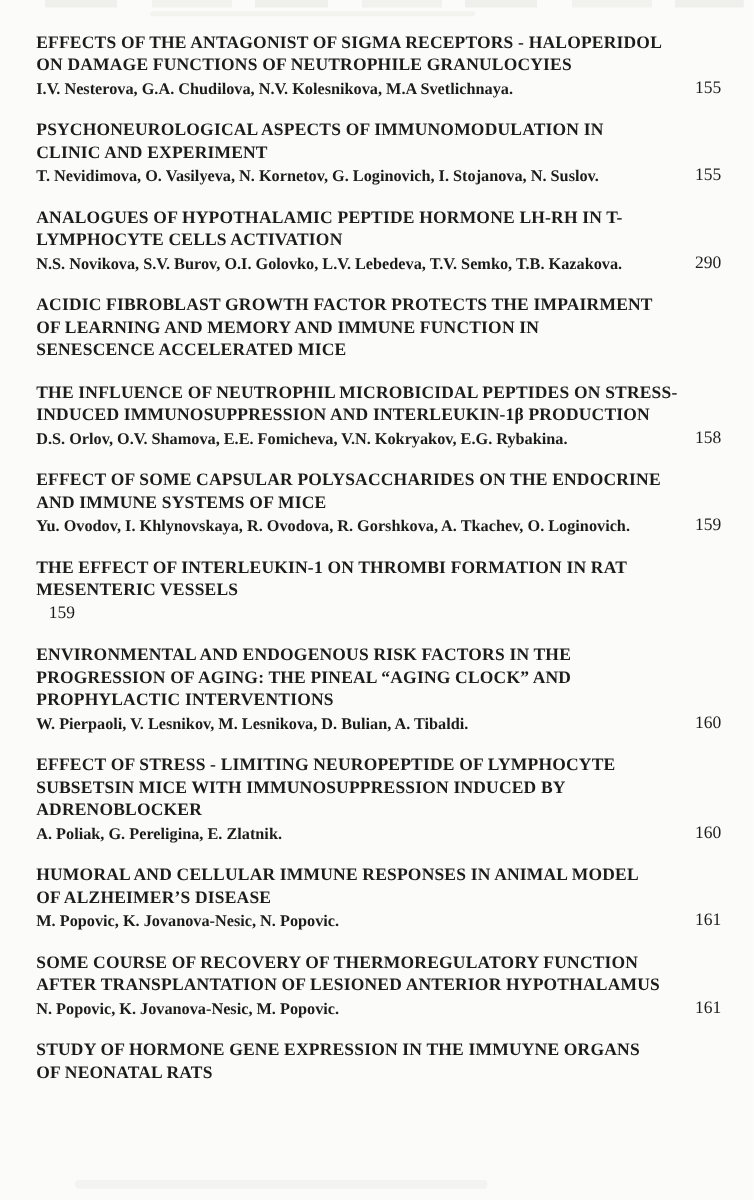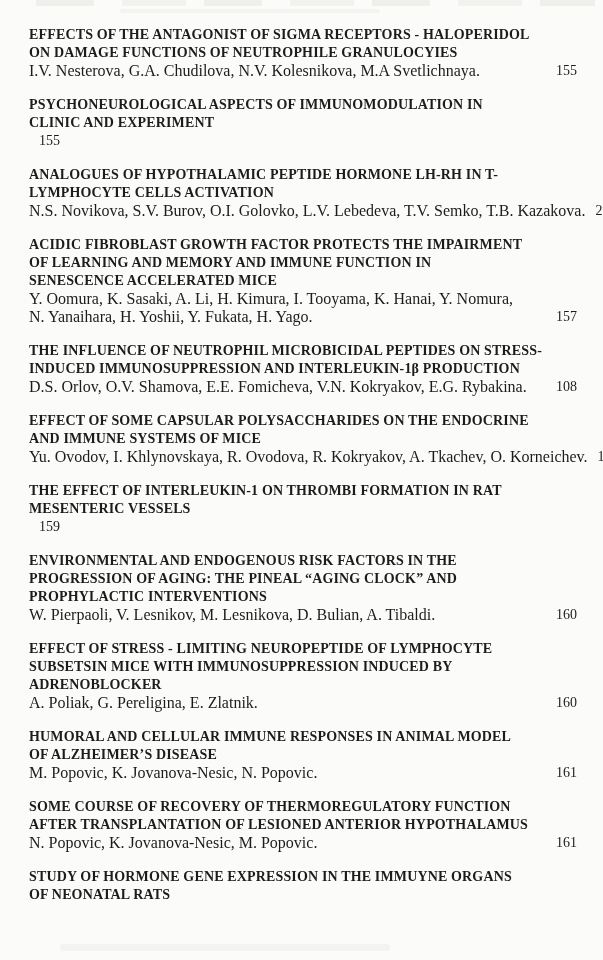--- a/index.html
+++ b/index.html
@@ -57,23 +57,23 @@
     letter-spacing: 0.15px;
     white-space: pre;
   }
   .authors-row {
     display: flex;
     justify-content: space-between;
     align-items: flex-end;
   }
   .authors {
     margin: 0;
-    font-size: 16px;
+    font-size: 13px;
     line-height: 18px;
-    font-weight: 400;
+    font-weight: 700;
     white-space: pre;
   }
   .pagenum {
     font-size: 14px;
     line-height: 18px;
     font-weight: 400;
     padding-left: 10px;
   }
 </style>
 </head>
@@ -91,58 +91,54 @@
       <div class="authors-row">
         <p class="authors">I.V. Nesterova, G.A. Chudilova, N.V. Kolesnikova, M.A Svetlichnaya.</p>
         <span class="pagenum">155</span>
       </div>
     </section>
 
     <section class="entry">
       <h2 class="title">PSYCHONEUROLOGICAL ASPECTS OF IMMUNOMODULATION IN
 CLINIC AND EXPERIMENT</h2>
       <div class="authors-row">
+        <p class="authors">T. Nevidimova, O. Vasilyeva, N. Kornetov, G. Loginovich, I. Stojanova, N. Suslov.</p>
         <span class="pagenum">155</span>
       </div>
     </section>
 
     <section class="entry">
       <h2 class="title">ANALOGUES OF HYPOTHALAMIC PEPTIDE HORMONE LH-RH IN T-
 LYMPHOCYTE CELLS ACTIVATION</h2>
       <div class="authors-row">
         <p class="authors">N.S. Novikova, S.V. Burov, O.I. Golovko, L.V. Lebedeva, T.V. Semko, T.B. Kazakova.</p>
         <span class="pagenum">290</span>
       </div>
     </section>
 
     <section class="entry">
       <h2 class="title">ACIDIC FIBROBLAST GROWTH FACTOR PROTECTS THE IMPAIRMENT
 OF LEARNING AND MEMORY AND IMMUNE FUNCTION IN
 SENESCENCE ACCELERATED MICE</h2>
-      <div class="authors-row">
-        <p class="authors">Y. Oomura, K. Sasaki, A. Li, H. Kimura, I. Tooyama, K. Hanai, Y. Nomura,
-N. Yanaihara, H. Yoshii, Y. Fukata, H. Yago.</p>
-        <span class="pagenum">157</span>
-      </div>
     </section>
 
     <section class="entry">
       <h2 class="title">THE INFLUENCE OF NEUTROPHIL MICROBICIDAL PEPTIDES ON STRESS-
 INDUCED IMMUNOSUPPRESSION AND INTERLEUKIN-1β PRODUCTION</h2>
       <div class="authors-row">
         <p class="authors">D.S. Orlov, O.V. Shamova, E.E. Fomicheva, V.N. Kokryakov, E.G. Rybakina.</p>
-        <span class="pagenum">108</span>
+        <span class="pagenum">158</span>
       </div>
     </section>
 
     <section class="entry">
       <h2 class="title">EFFECT OF SOME CAPSULAR POLYSACCHARIDES ON THE ENDOCRINE
 AND IMMUNE SYSTEMS OF MICE</h2>
       <div class="authors-row">
-        <p class="authors">Yu. Ovodov, I. Khlynovskaya, R. Ovodova, R. Kokryakov, A. Tkachev, O. Korneichev.</p>
+        <p class="authors">Yu. Ovodov, I. Khlynovskaya, R. Ovodova, R. Gorshkova, A. Tkachev, O. Loginovich.</p>
         <span class="pagenum">159</span>
       </div>
     </section>
 
     <section class="entry">
       <h2 class="title">THE EFFECT OF INTERLEUKIN-1 ON THROMBI FORMATION IN RAT
 MESENTERIC VESSELS</h2>
       <div class="authors-row">
         <span class="pagenum">159</span>
       </div>

